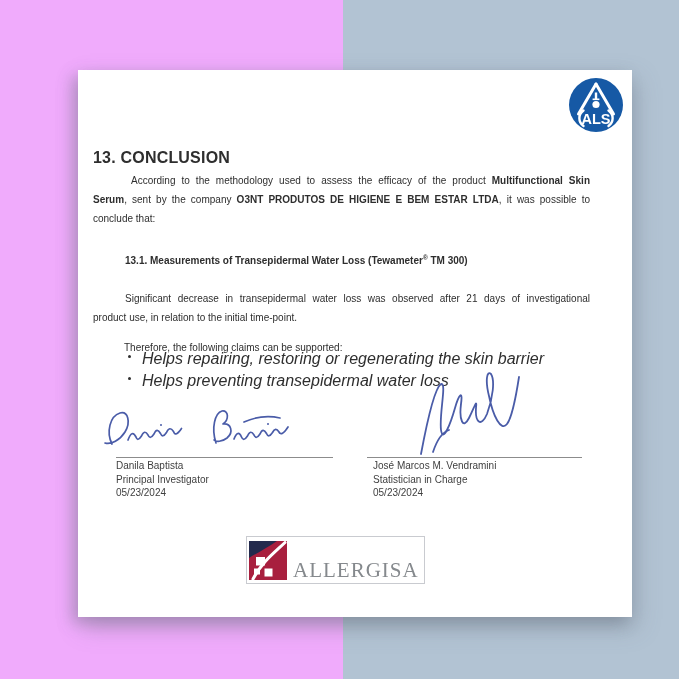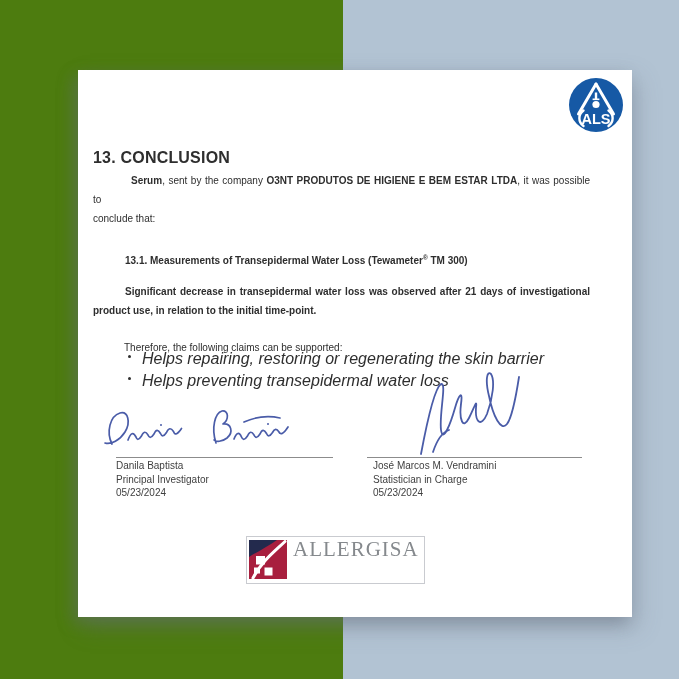--- a/index.html
+++ b/index.html
@@ -1,44 +1,44 @@
 <!DOCTYPE html>
 <html><head>
 <meta charset="utf-8">
 <style>
   html,body{margin:0;padding:0;background:#ffffff;}
-  .stage{position:relative;width:679px;height:679px;background:#4d7c0f;overflow:hidden;
+  .stage{position:relative;width:679px;height:679px;background:#f0abfc;overflow:hidden;
          font-family:"Liberation Sans",sans-serif;color:#2e2e2e;}
   .accent{position:absolute;left:343px;top:0;width:336px;height:679px;}
   .paper{position:absolute;left:78px;top:70px;width:554px;height:547px;background:#ffffff;
          box-shadow:-6px 6px 14px rgba(100,110,122,.35), 4px 10px 22px rgba(100,110,122,.35);}
   .abs{position:absolute;}
   .h1{left:15px;top:79px;font-size:16px;font-weight:700;letter-spacing:.2px;}
   .para{font-size:10px;line-height:19px;width:497px;}
   .p-intro{left:15px;top:101px;}
   .p-sub{left:47px;top:181px;font-weight:700;}
-  .p-result{left:15px;top:212px;font-weight:bold;}
+  .p-result{left:15px;top:219px;}
   .p-intro .tline:first-child{text-indent:38px;}
   .p-result .tline:first-child{text-indent:32px;}
   .tline.just{text-align:justify;text-align-last:justify;}
   sup{font-size:6.5px;line-height:0;vertical-align:super;}
   .therefore{left:46px;top:272px;font-size:10px;}
   .claims{left:48px;top:280px;width:460px;}
   .claim{display:flex;height:22px;align-items:flex-start;font-size:16px;}
   .dot{flex:0 0 auto;width:3px;height:3px;border-radius:50%;background:#2e2e2e;margin:5px 11px 0 2px;}
   .ctext{font-style:italic;}
   .sigline{height:0;border-top:1px solid #8c8c8c;top:387px;}
   .sigline.l{left:38px;width:217px;}
   .sigline.r{left:289px;width:215px;}
   .typed{font-size:10px;line-height:13.5px;color:#3f3f3f;top:389px;}
   .typed.l{left:38px;}
   .typed.r{left:295px;}
   .sigimg{pointer-events:none;}
   .footerlogo{left:168px;top:466px;width:177px;height:46px;background:#ffffff;
-              border:1px solid #c9cbd0;display:flex;align-items:flex-start;}
+              border:1px solid #c9cbd0;display:flex;align-items:flex-end;}
   .flogo-mark{margin:3px 0 3px 2px;}
   .flogo-text{font-family:"Liberation Serif",serif;font-size:21px;letter-spacing:1px;margin-left:6px;
               font-weight:400;}
   .als{left:490px;top:7px;width:56px;height:56px;}
 </style>
 </head>
 <body>
 
 <div class="stage">
 
@@ -60,20 +60,21 @@
       <g fill="none" stroke="#ffffff" stroke-width="2.4" stroke-linecap="round">
         <path d="M15.5,33.5 C 10,37.5 10,45 15.5,49"></path>
         <path d="M40.5,33.5 C 46,37.5 46,45 40.5,49"></path>
       </g>
       <text x="28" y="46.5" text-anchor="middle" fill="#ffffff" font-family="Liberation Sans, sans-serif" font-size="14.5" font-weight="700">ALS</text>
     </svg>
 
     <div class="abs h1">13. CONCLUSION</div>
 
     <div class="abs para p-intro">
+        <div class="tline just"><span>According to the methodology used to assess the efficacy of the product </span><span style="font-weight: 700;">Multifunctional Skin</span></div>
         <div class="tline just"><span style="font-weight: 700;">Serum</span><span>, sent by the company </span><span style="font-weight: 700;">O3NT PRODUTOS DE HIGIENE E BEM ESTAR LTDA</span><span>, it was possible to</span></div>
         <div class="tline"><span>conclude that:</span></div>
       </div>
 
     <div class="abs para p-sub">
         <div class="tline"><span style="font-weight: 700;">13.1. Measurements of Transepidermal Water Loss (Tewameter</span><sup style="font-weight: 700;">®</sup><span style="font-weight: 700;"> TM 300)</span></div>
       </div>
 
     <div class="abs para p-result">
         <div class="tline just"><span>Significant decrease in transepidermal water loss was observed after 21 days of investigational</span></div>

